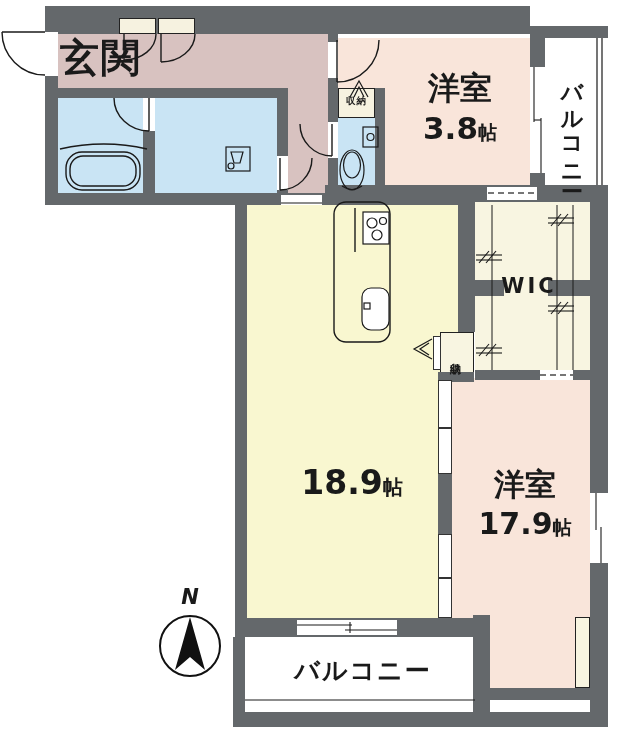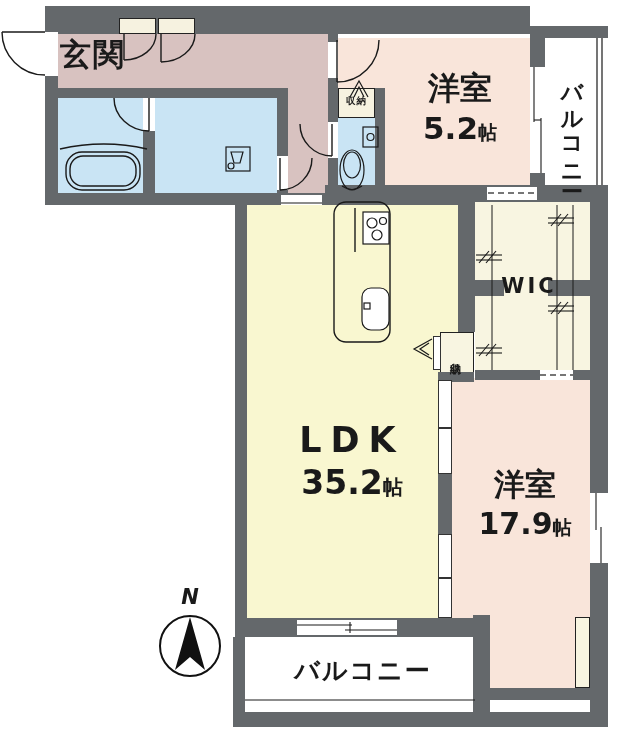--- a/index.html
+++ b/index.html
@@ -230,38 +230,37 @@
         <line x1="245" y1="700" x2="475" y2="700"></line>
       </g>
 
       <g>
         <circle cx="190" cy="646" r="30" fill="#ffffff" stroke="#111" stroke-width="2"></circle>
         <polygon points="190,617 175,670 190,657 205,670" fill="#111" stroke="none"></polygon>
       </g>
     </g>
   </svg>
 
-  <div class="lbl" style="left:60px;top:38px;font-size:31px;letter-spacing:2px">玄関</div>
+  <div class="lbl" style="left:60px;top:38px;font-size:39px;letter-spacing:2px">玄関</div>
 
   <div class="lbl" style="left:400px;top:72px;width:120px;font-size:32px">洋室</div>
   <div class="lbl" style="left:400px;top:112px;width:120px;font-size:31px">
-    <span>5.2</span><span class="unit" style="font-size:19px">帖</span>
+    <span>3.8</span><span class="unit" style="font-size:19px">帖</span>
   </div>
 
   <div class="lbl vert" style="left:561px;top:52px;height:145px;font-size:22px;letter-spacing:3px">バルコニー</div>
 
   <div class="lbl" style="left:490px;top:275px;width:78px;font-size:21px;letter-spacing:3px">WIC</div>
 
   <div class="lbl" style="left:338px;top:96px;width:37px;font-size:9.5px;letter-spacing:1px">収納</div>
 
   <div class="lbl vert" style="left:449px;top:337px;height:34px;font-size:11px">収納</div>
 
-  <div class="lbl" style="left:282px;top:422px;width:140px;font-size:35px;letter-spacing:9px">LDK</div>
   <div class="lbl" style="left:282px;top:466px;width:140px;font-size:33px">
-    <span>35.2</span><span class="unit" style="font-size:20px">帖</span>
+    <span>18.9</span><span class="unit" style="font-size:20px">帖</span>
   </div>
 
   <div class="lbl" style="left:460px;top:468px;width:130px;font-size:31px">洋室</div>
   <div class="lbl" style="left:455px;top:508px;width:140px;font-size:30px">
     <span>17.9</span><span class="unit" style="font-size:19px">帖</span>
   </div>
 
   <div class="lbl" style="left:273px;top:658px;width:180px;font-size:25px;letter-spacing:2px">バルコニー</div>
 
   <div class="lbl" style="left:176px;top:586px;width:28px;font-size:21px;font-style:italic">N</div>

